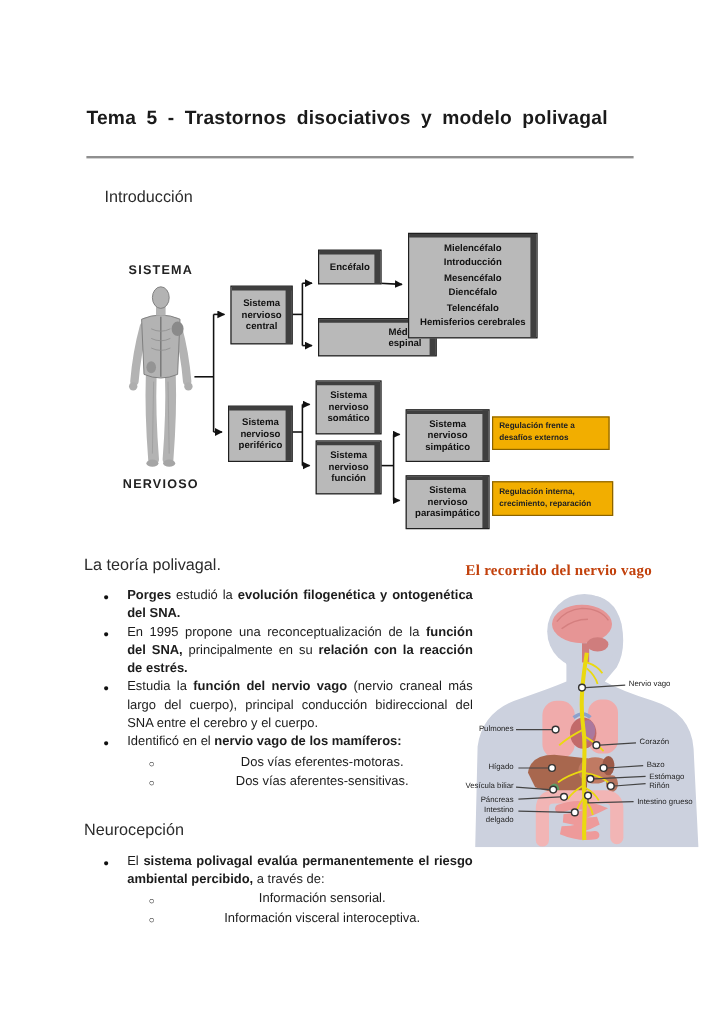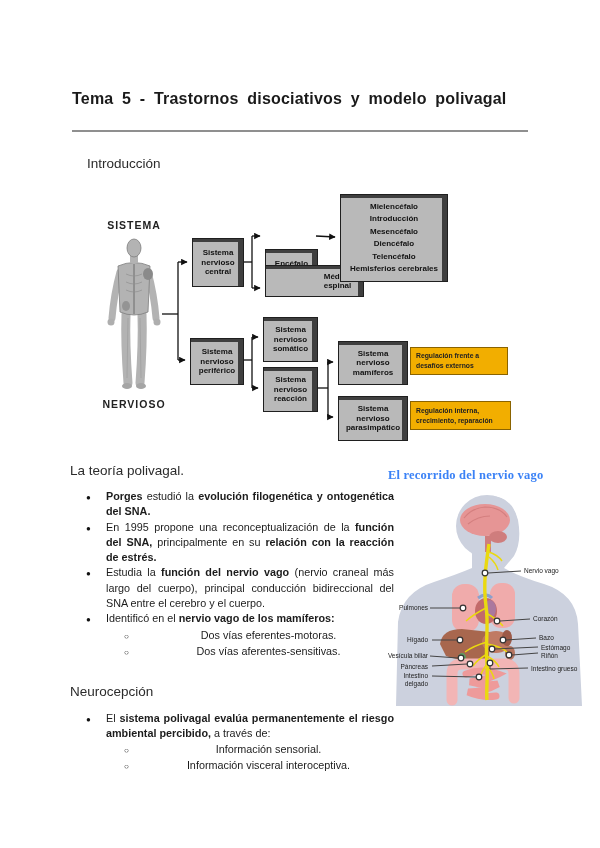--- a/index.html
+++ b/index.html
@@ -27,21 +27,21 @@
   .col{width:308px;font-size:10.8px;line-height:15.3px;}
   .li{display:flex;margin:0;}
   .mk{flex:none;width:20px;font-size:8px;padding-top:1px;color:#111;}
   .tx{flex:1;text-align:justify;}
   .l2{margin-left:38px;}
   .l2 .mk{width:19px;}
   .l2 .tx{text-align:center;}
   
   .vago{left:386px;top:466px;width:214px;height:240px;}
   .vtitle{position:absolute;left:2px;top:2px;font-family:"Liberation Serif",serif;
-          font-weight:bold;font-size:12.5px;color:#3b82f6;letter-spacing:.2px;}
+          font-weight:bold;font-size:12.5px;color:#c2410c;letter-spacing:.2px;}
   .vlab{position:absolute;font-size:6.5px;line-height:7.5px;color:#222;}
   .vlab.r{text-align:right;}
   svg{display:block;}
 </style>
 </head>
 <body>
 
 <div class="page">
 
   <div class="abs title">Tema 5 - Trastornos disociativos y modelo polivagal</div>
@@ -99,21 +99,21 @@
         <path d="M24,80 L23,140 M36,80 L37,140" stroke="#999" stroke-width=".6"></path>
       </g>
     </svg>
     <div class="dlabel" style="left:-2px;top:206px;">NERVIOSO</div>
 
     <div class="dbox" style="left:102px;top:46px;width:50px;height:47px;">
       <span>Sistema</span>
       <span>nervioso</span>
       <span>central</span>
     </div>
-    <div class="dbox" style="left:175px;top:16px;width:51px;height:27px;margin-top:41px;">
+    <div class="dbox" style="left:175px;top:16px;width:51px;height:27px;">
       <span>Encéfalo</span>
     </div>
     <div class="dbox" style="left:175px;top:73px;width:51px;height:30px;padding-left:46px;">
       <span>Médula</span>
       <span>espinal</span>
     </div>
     <div class="dbox big" style="left:250px;top:2px;width:106px;height:86px;">
       <span>Mielencéfalo</span>
       <span>Introducción</span>
       <span>Mesencéfalo</span>
@@ -127,26 +127,26 @@
       <span>periférico</span>
     </div>
     <div class="dbox" style="left:173px;top:125px;width:53px;height:43px;">
       <span>Sistema</span>
       <span>nervioso</span>
       <span>somático</span>
     </div>
     <div class="dbox" style="left:173px;top:175px;width:53px;height:43px;">
       <span>Sistema</span>
       <span>nervioso</span>
-      <span>reacción</span>
+      <span>función</span>
     </div>
     <div class="dbox" style="left:248px;top:149px;width:68px;height:42px;">
       <span>Sistema</span>
       <span>nervioso</span>
-      <span>mamíferos</span>
+      <span>simpático</span>
     </div>
     <div class="dbox" style="left:248px;top:204px;width:68px;height:43px;">
       <span>Sistema</span>
       <span>nervioso</span>
       <span>parasimpático</span>
     </div>
     <div class="ybox" style="left:320px;top:155px;width:91px;height:26px;">
       <span>Regulación frente a</span>
       <span>desafíos externos</span>
     </div>

